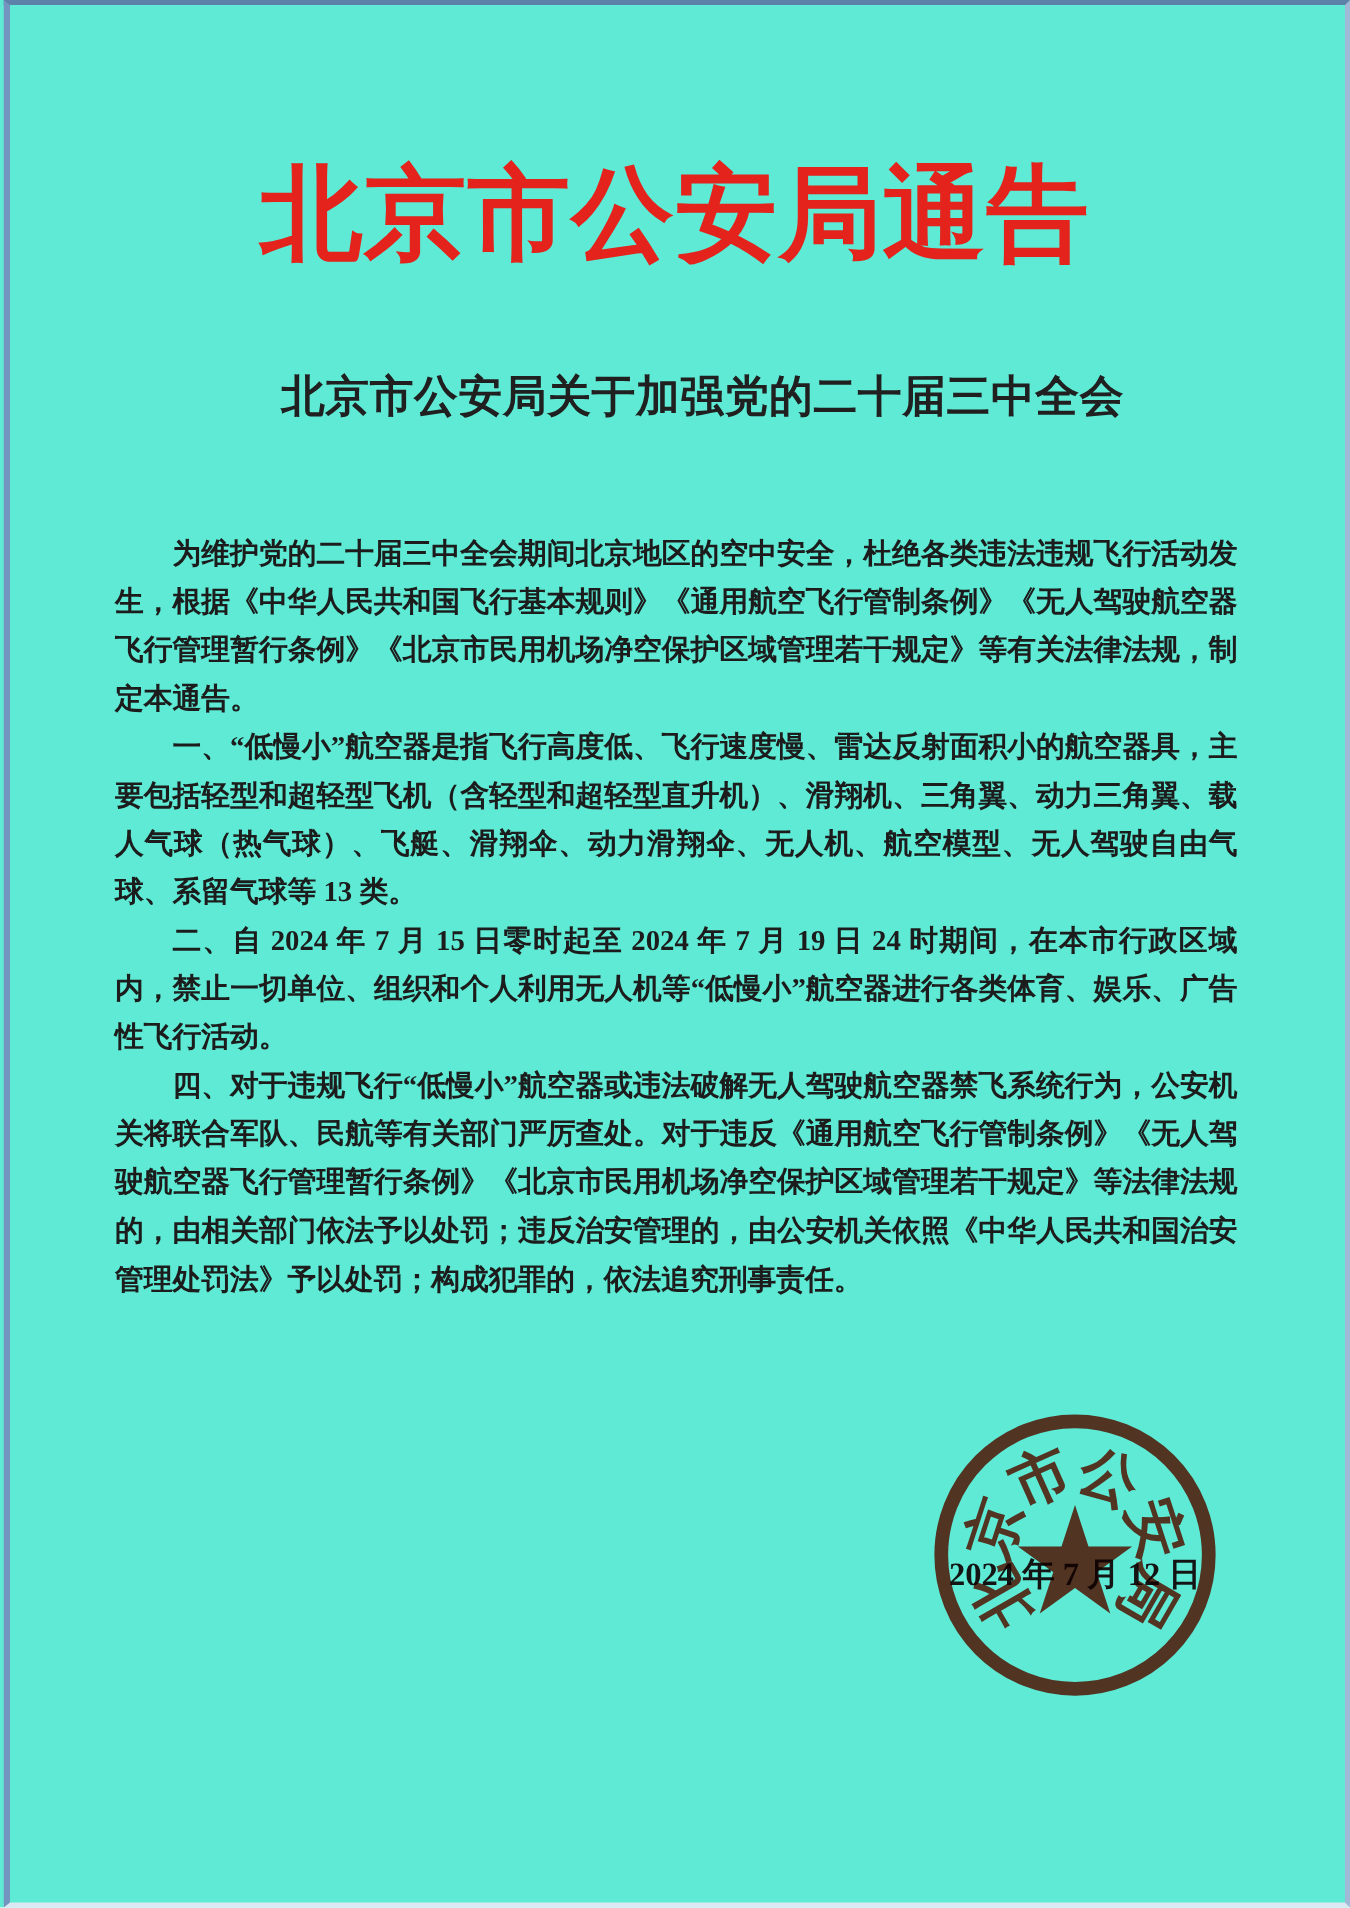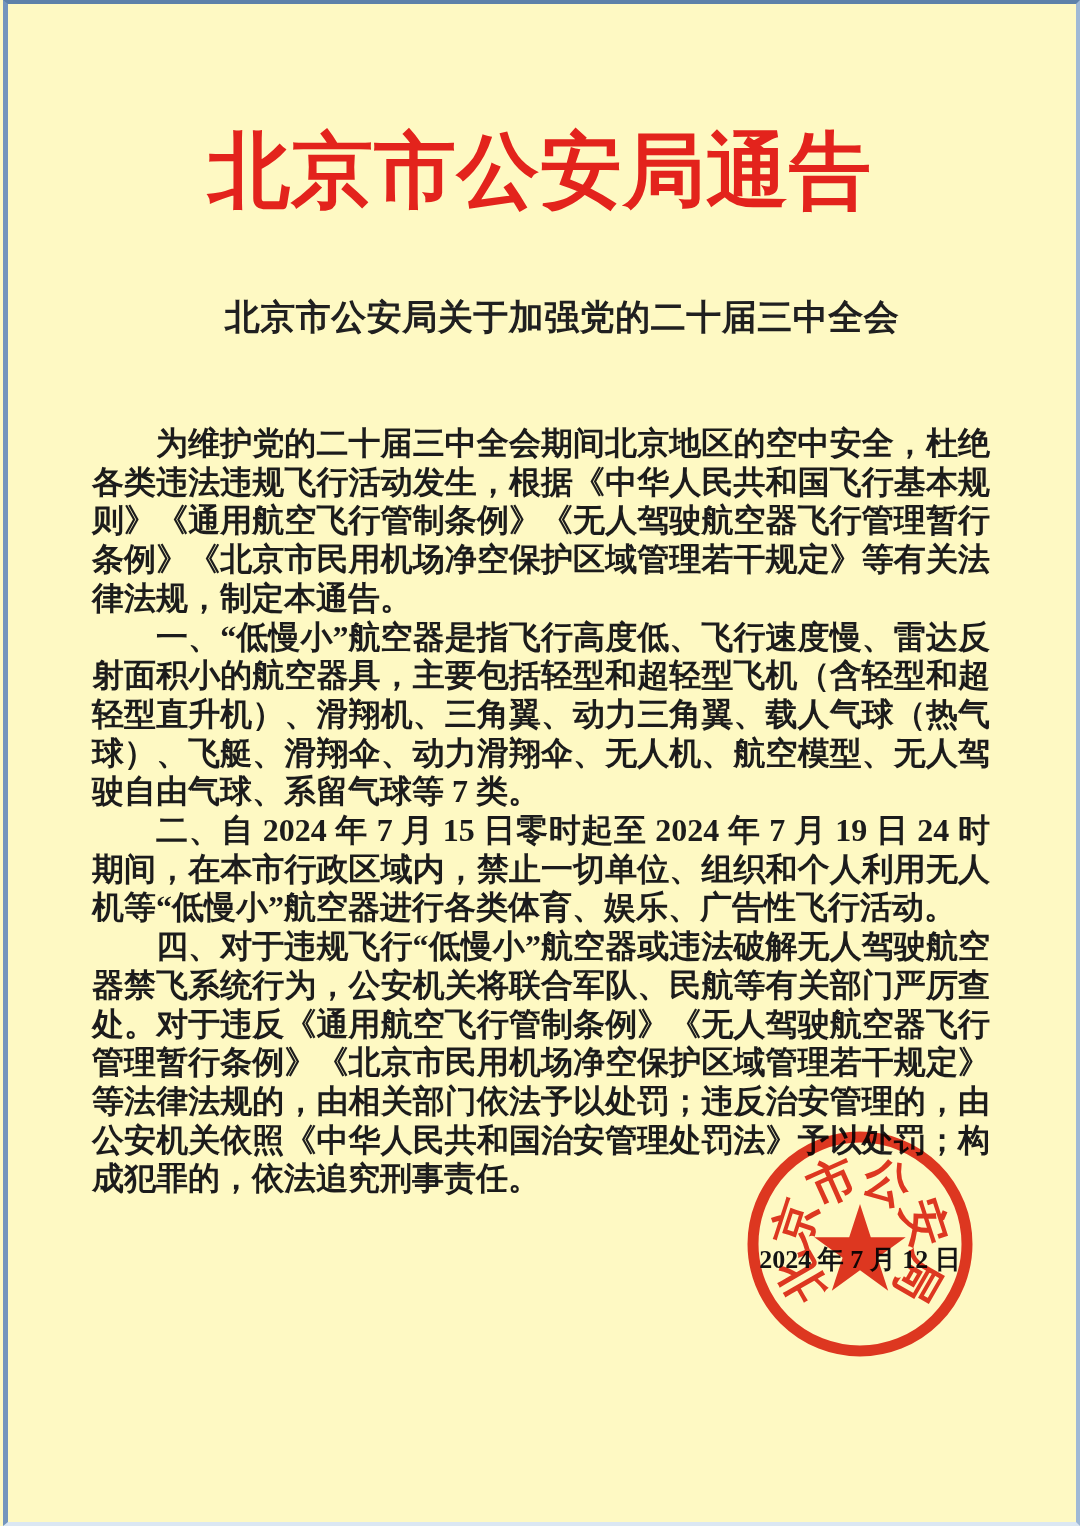--- a/index.html
+++ b/index.html
@@ -4,21 +4,21 @@
 <style>
   html, body {
     margin: 0;
     padding: 0;
     background: #ffffff;
   }
   .page {
     position: relative;
     width: 1080px;
     height: 1526px;
-    background: #fef9c3;
+    background: #5eead4;
     overflow: hidden;
     font-family: "Liberation Serif", "DejaVu Serif", serif;
   }
   .frame {
     position: absolute;
     top: 0; left: 3px; right: 0; bottom: 0;
     border-top: 4px solid #5d81a9;
     border-left: 5px solid #7495bd;
     border-right: 4px solid #9fb9d6;
     border-bottom: 4px solid #dbe7f3;
@@ -49,21 +49,21 @@
     font-weight: bold;
     color: #202020;
     letter-spacing: 0.5px;
     padding-left: 44px;
   }
   .body-text {
     position: absolute;
     top: 424px;
     left: 92px;
     width: 898px;
-    font-size: 32px;
+    font-size: 23px;
     line-height: 38.7px;
     font-weight: bold;
     color: #1c1c1c;
     text-align: justify;
   }
   .body-text p {
     margin: 0;
     text-indent: 2em;
   }
   .sig-name {
@@ -108,21 +108,21 @@
   <div class="frame"></div>
 
   <h1 class="main-title">北京市公安局通告</h1>
 
   <div class="subtitle">
     <div>北京市公安局关于加强党的二十届三中全会</div>
   </div>
 
   <div class="body-text">
     <p>为维护党的二十届三中全会期间北京地区的空中安全，杜绝各类违法违规飞行活动发生，根据《中华人民共和国飞行基本规则》《通用航空飞行管制条例》《无人驾驶航空器飞行管理暂行条例》《北京市民用机场净空保护区域管理若干规定》等有关法律法规，制定本通告。</p>
-    <p>一、“低慢小”航空器是指飞行高度低、飞行速度慢、雷达反射面积小的航空器具，主要包括轻型和超轻型飞机（含轻型和超轻型直升机）、滑翔机、三角翼、动力三角翼、载人气球（热气球）、飞艇、滑翔伞、动力滑翔伞、无人机、航空模型、无人驾驶自由气球、系留气球等 7 类。</p>
+    <p>一、“低慢小”航空器是指飞行高度低、飞行速度慢、雷达反射面积小的航空器具，主要包括轻型和超轻型飞机（含轻型和超轻型直升机）、滑翔机、三角翼、动力三角翼、载人气球（热气球）、飞艇、滑翔伞、动力滑翔伞、无人机、航空模型、无人驾驶自由气球、系留气球等 13 类。</p>
     <p>二、自 2024 年 7 月 15 日零时起至 2024 年 7 月 19 日 24 时期间，在本市行政区域内，禁止一切单位、组织和个人利用无人机等“低慢小”航空器进行各类体育、娱乐、广告性飞行活动。</p>
     <p>四、对于违规飞行“低慢小”航空器或违法破解无人驾驶航空器禁飞系统行为，公安机关将联合军队、民航等有关部门严厉查处。对于违反《通用航空飞行管制条例》《无人驾驶航空器飞行管理暂行条例》《北京市民用机场净空保护区域管理若干规定》等法律法规的，由相关部门依法予以处罚；违反治安管理的，由公安机关依照《中华人民共和国治安管理处罚法》予以处罚；构成犯罪的，依法追究刑事责任。</p>
   </div>
 
 
   <div class="sig-date">2024 年 7 月 12 日</div>
 
   <svg class="seal" viewBox="-114 -114 228 228">
     <circle r="107" fill="none" stroke="#de382a" stroke-width="11"></circle>
     <g fill="#de382a" font-size="47" font-weight="bold" text-anchor="middle">

